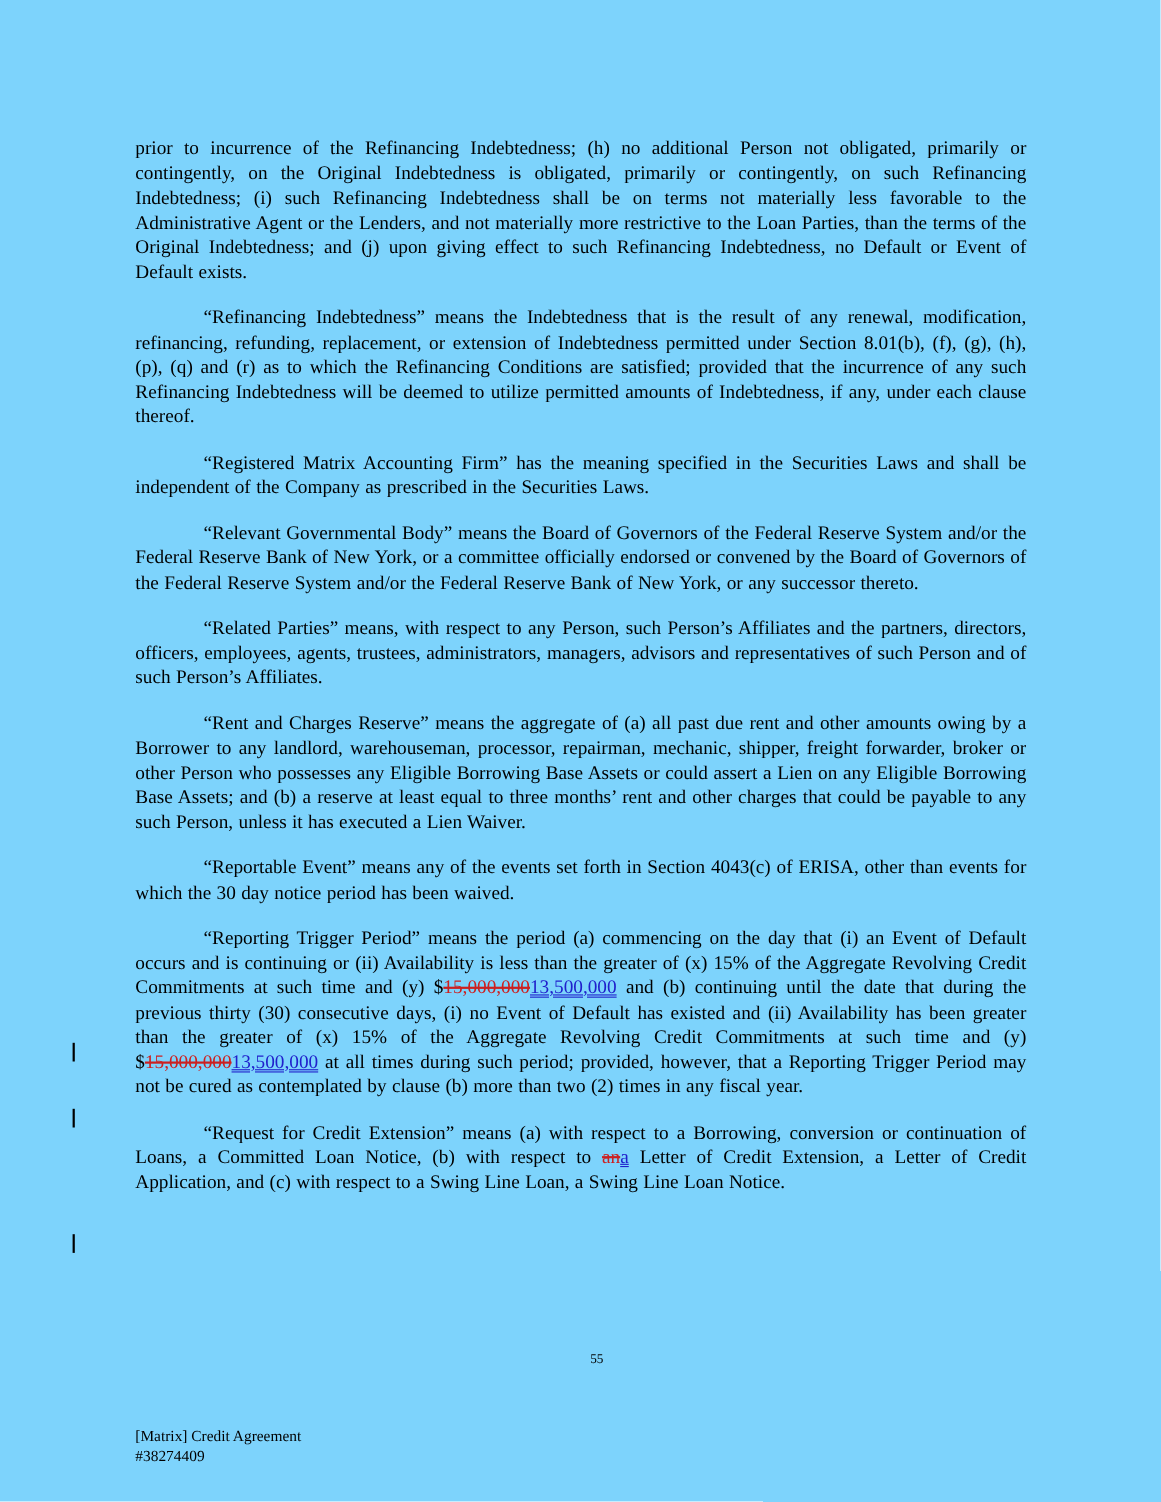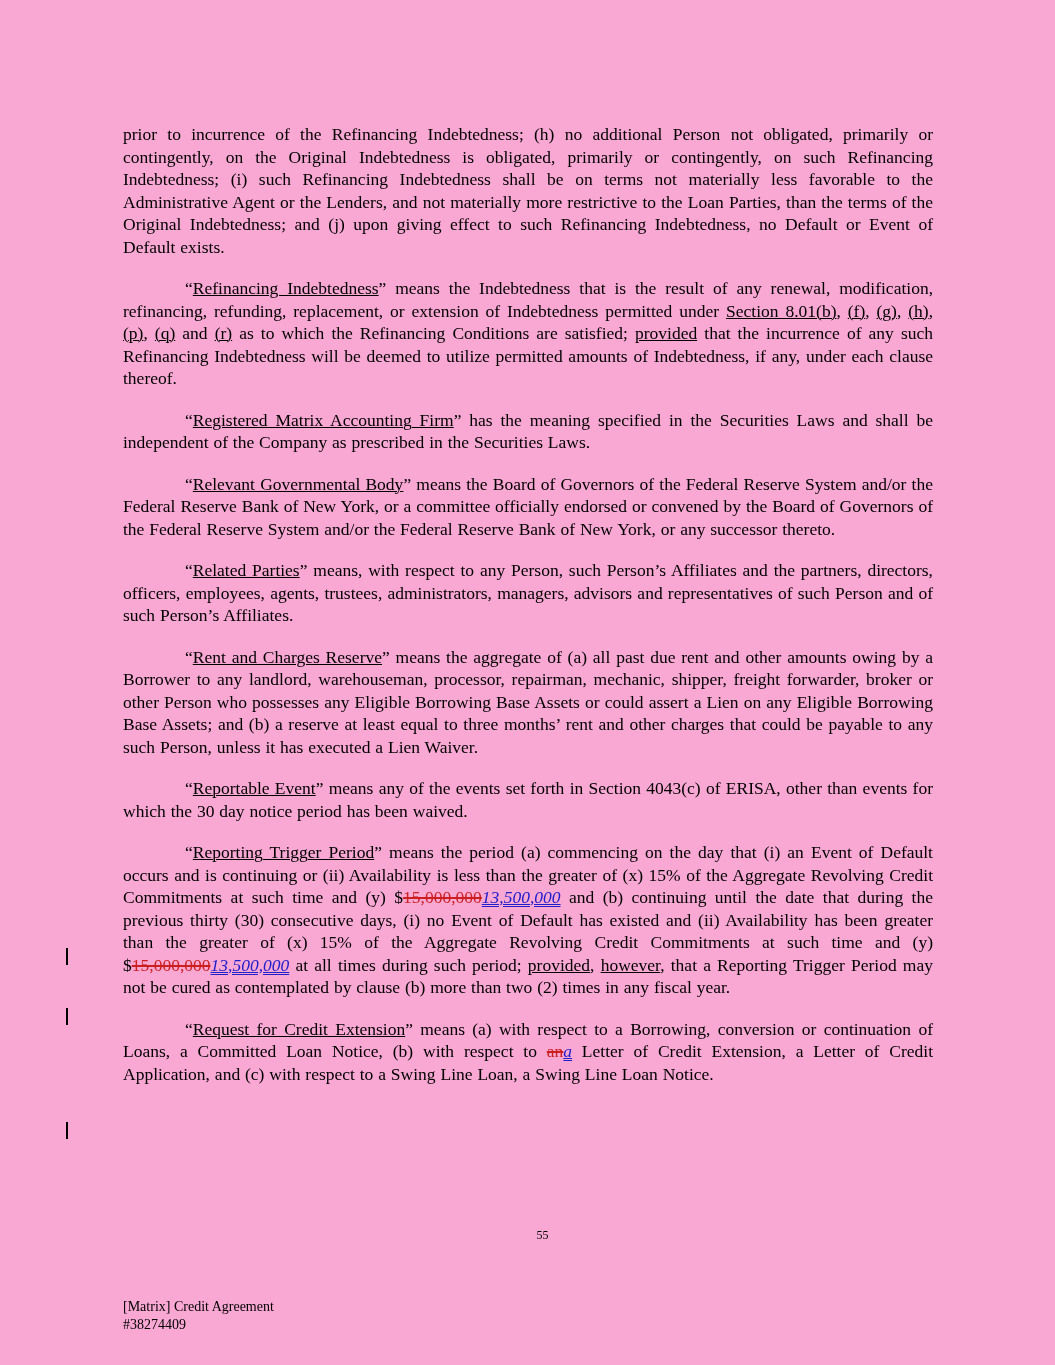--- a/index.html
+++ b/index.html
@@ -11,48 +11,47 @@
     width: 1055px;
     height: 1365px;
     position: relative;
     overflow: hidden;
     font-family: "Liberation Serif", "DejaVu Serif", serif;
     color: #000000;
   }
   .page {
     position: absolute;
     inset: 0;
-    background: #f9a8d4;
+    background: #7dd3fc;
   }
   .content {
     position: absolute;
     top: 123px;
     left: 123px;
     width: 810px;
   }
   .para {
     margin: 0 0 19px 0;
     font-size: 17.5px;
     line-height: 22.5px;
     text-align: justify;
     text-align-last: left;
     word-spacing: 0.5px;
   }
   .para.indent { text-indent: 62px; }
-  .seg-u { text-decoration: underline; text-decoration-thickness: 1px; }
+  .seg-u { text-decoration-thickness: 1px; }
   .seg-del {
     color: var(--del-color, #cc2020);
     text-decoration: line-through;
     text-decoration-thickness: 1.5px;
   }
   .seg-ins {
     color: var(--ins-color, #2020cc);
     text-decoration: underline double;
     text-decoration-thickness: 1px;
-    font-style: italic;
   }
   .change-bar {
     position: absolute;
     left: 66px;
     width: 2px;
     height: 17px;
     background: #000000;
   }
   .page-number {
     position: absolute;

